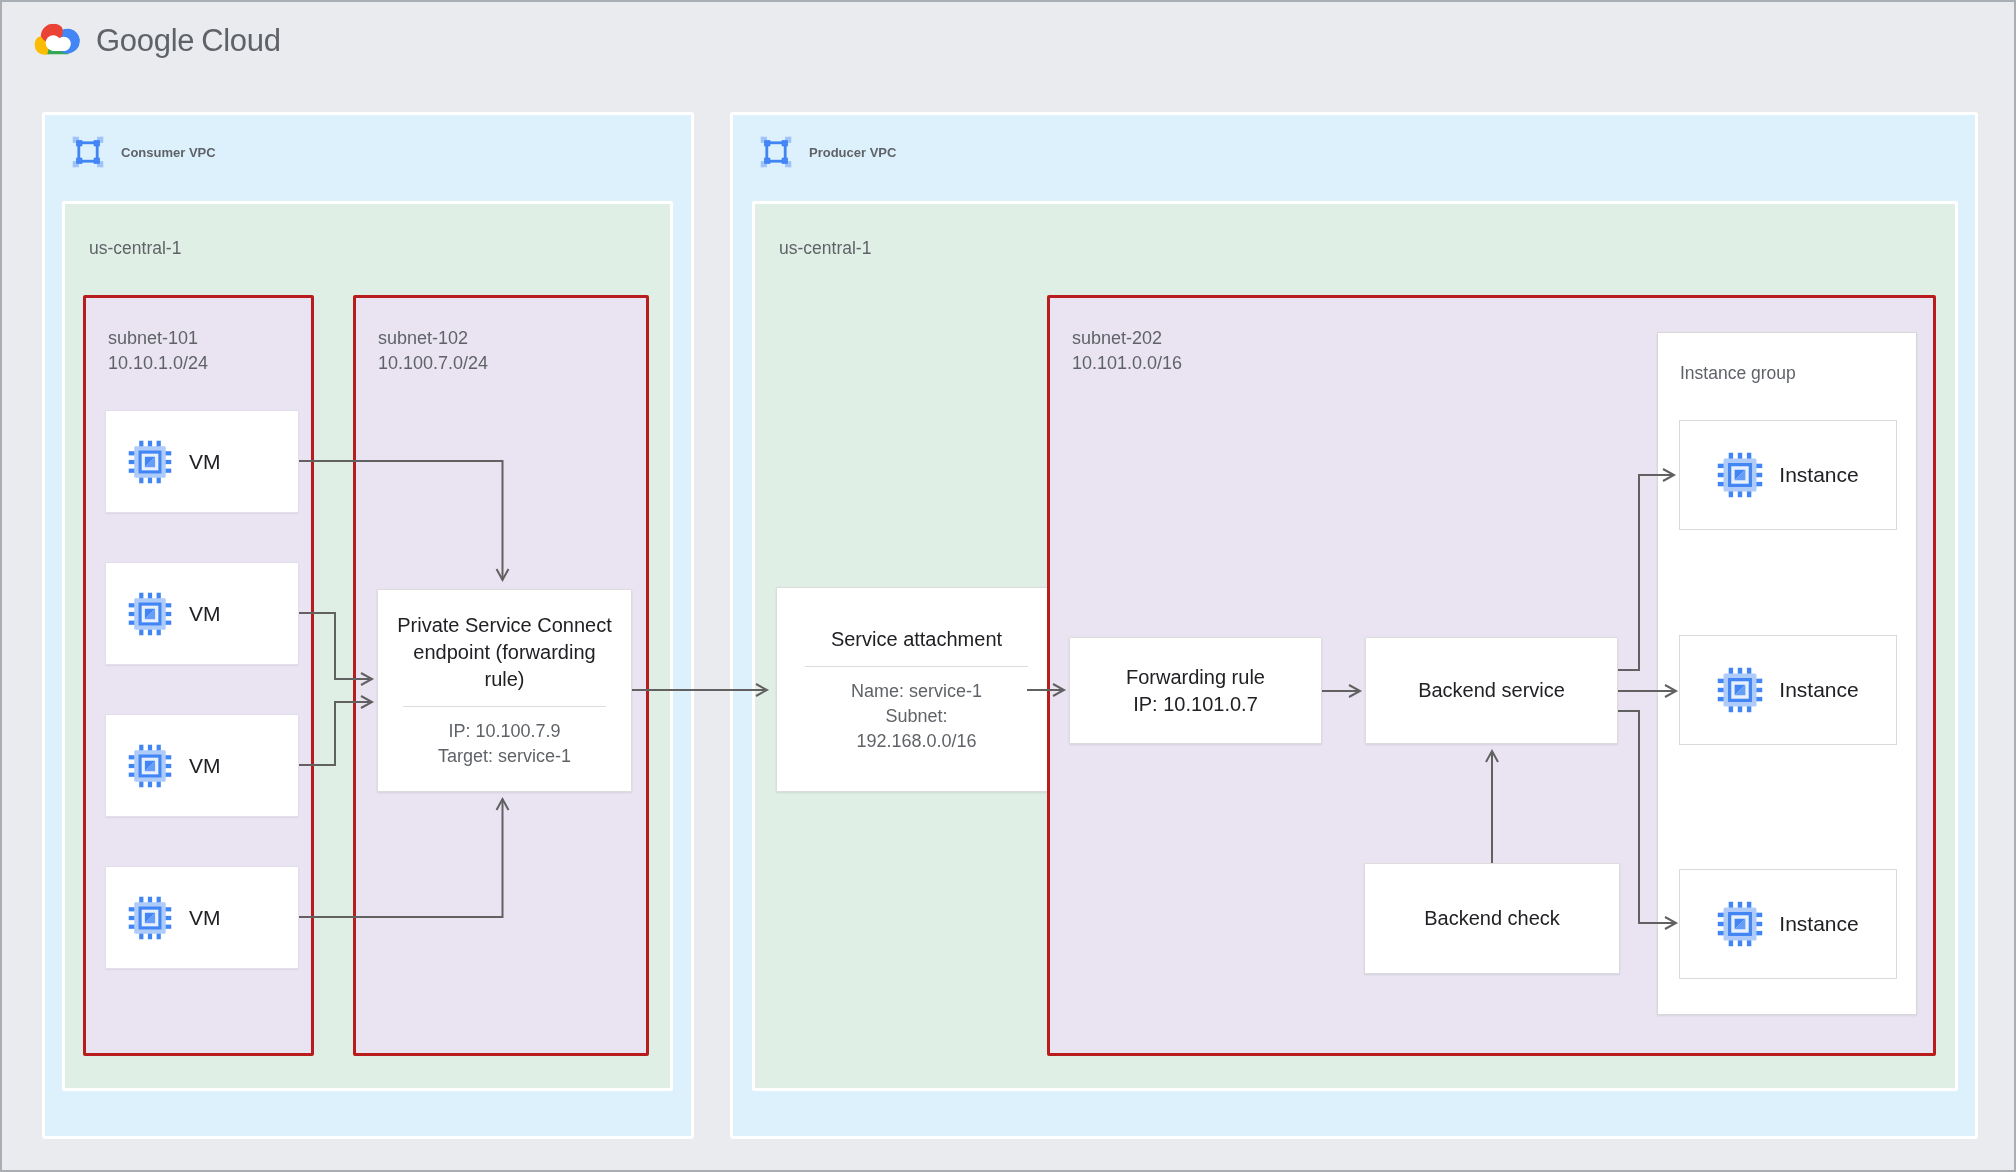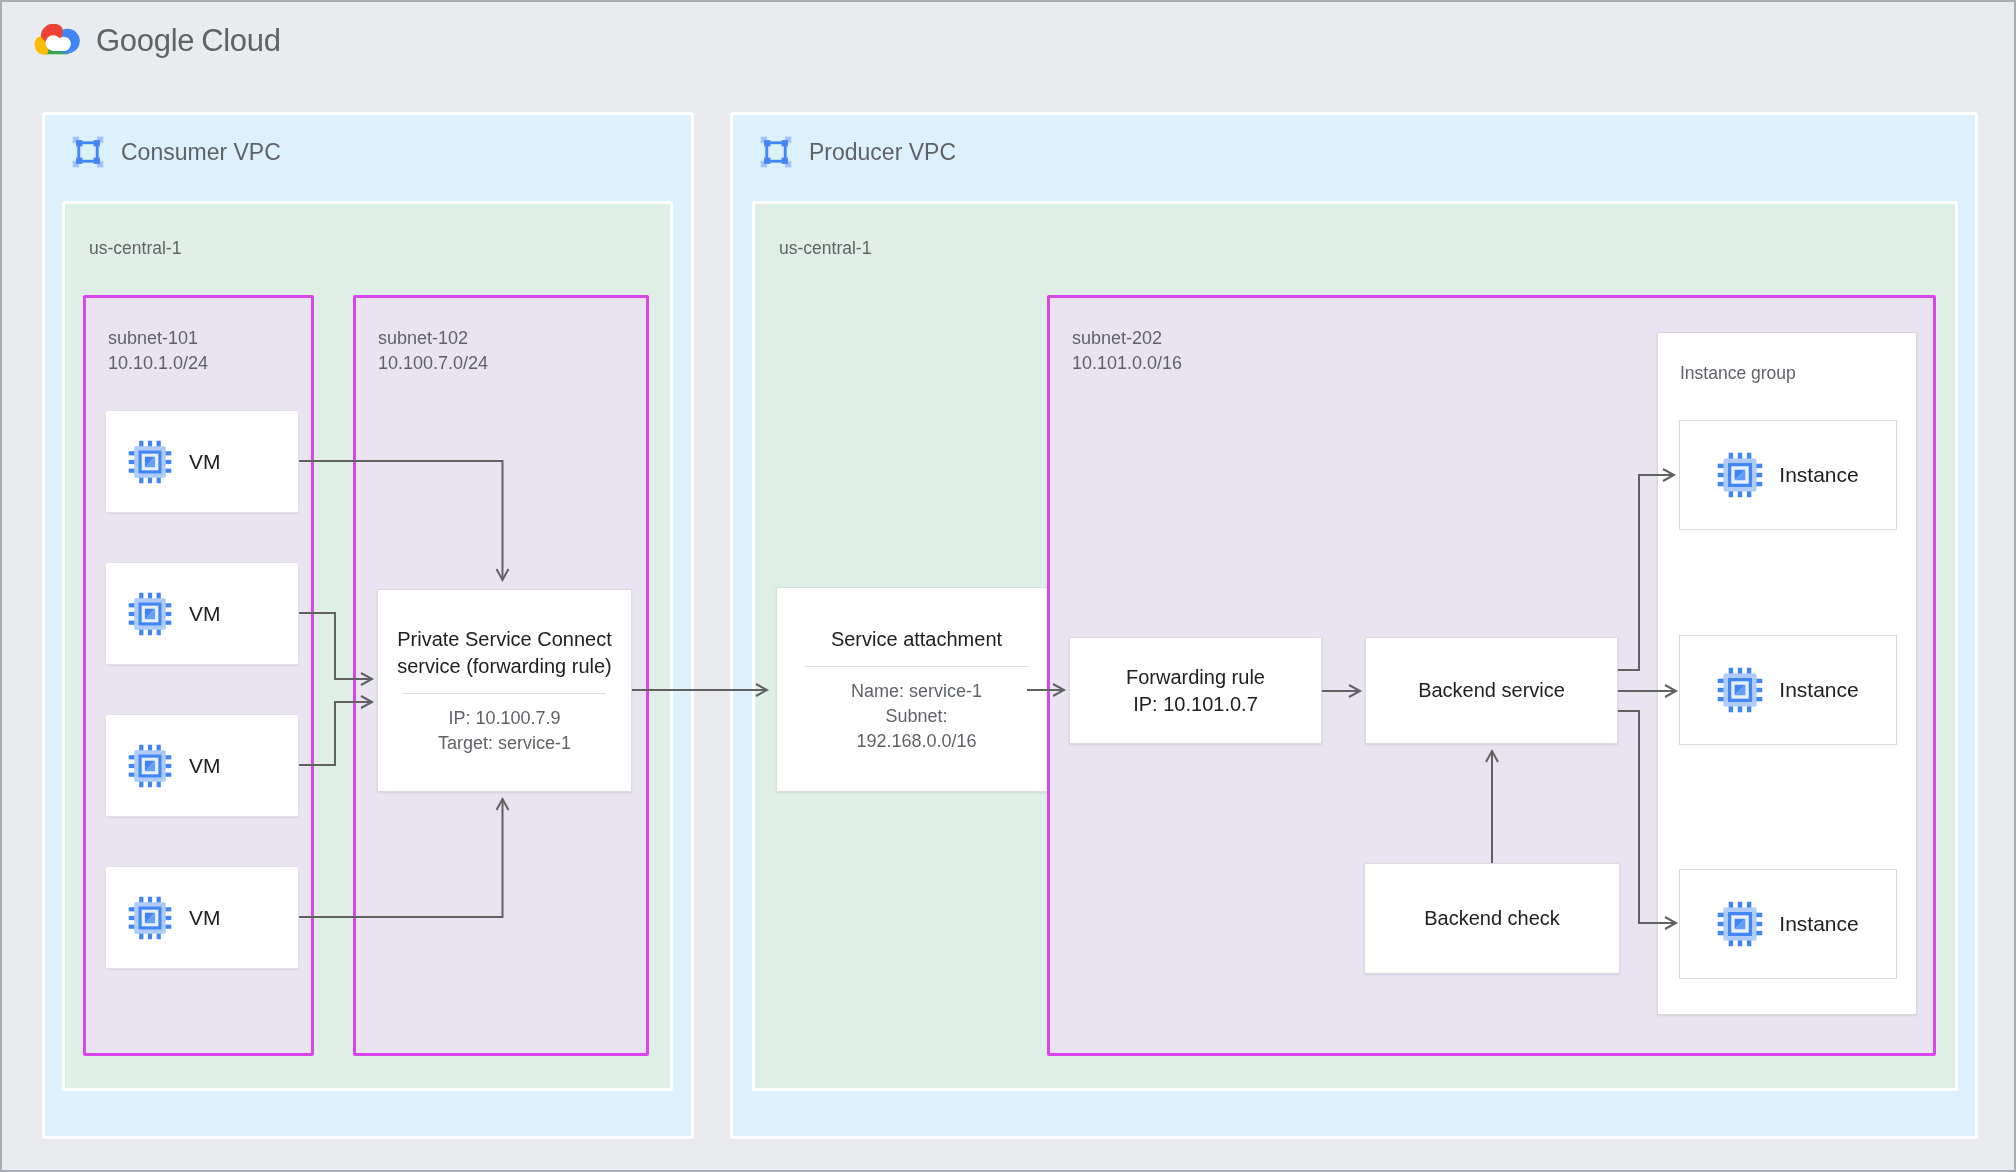--- a/index.html
+++ b/index.html
@@ -11,26 +11,26 @@
   
   .logo{position:absolute;left:30px;top:18px;display:flex;align-items:center;gap:12px;}
   .logo-text{font-size:31px;color:#5F6368;letter-spacing:-0.3px;}
   .logo-text .g{font-weight:400;}
   .logo-text .c{font-weight:400;margin-left:7px;}
   
   .vpc{position:absolute;background:#DDF1FC;border:3px solid #fff;border-radius:3px;box-sizing:border-box;}
   .vpc.consumer{left:40px;top:110px;width:652px;height:1027px;}
   .vpc.producer{left:728px;top:110px;width:1248px;height:1027px;}
   .vpc-header{position:absolute;left:26px;top:20px;display:flex;align-items:center;gap:16px;}
-  .vpc-label{font-size:23px;color:#5F6368;}
+  .vpc-label{font-size:13px;color:#5F6368;font-weight:bold;}
   .region{position:absolute;background:#E0EFE6;border:3px solid #fff;border-radius:2px;box-sizing:border-box;}
   .region.consumer-region{left:17px;top:86px;width:611px;height:890px;}
   .region.producer-region{left:19px;top:86px;width:1206px;height:890px;}
   .region-label{position:absolute;left:24px;top:34px;font-size:17.5px;color:#5F6368;}
-  .subnet{position:absolute;background:#EAE4F2;border:3px solid #d946ef;border-radius:2px;box-sizing:border-box;}
+  .subnet{position:absolute;background:#EAE4F2;border:3px solid #b91c1c;border-radius:2px;box-sizing:border-box;}
   .subnet.s101{left:18px;top:91px;width:231px;height:761px;}
   .subnet.s102{left:288px;top:91px;width:296px;height:761px;}
   .subnet.s202{left:292px;top:91px;width:889px;height:761px;}
   .subnet-label{position:absolute;left:22px;top:28px;font-size:18px;line-height:25px;color:#5F6368;}
   
   .vm-box{position:absolute;left:19px;width:194px;height:103px;background:#fff;
     border:1px solid #E3DEEC;border-radius:2px;display:flex;align-items:center;
     padding-left:22px;gap:17px;box-sizing:border-box;box-shadow:0 1px 1px rgba(60,64,67,.08);}
   .vm-box.v1{top:112px}.vm-box.v2{top:264px}.vm-box.v3{top:416px}.vm-box.v4{top:568px}
   .vm-label{font-size:21px;color:#202124;}
@@ -163,21 +163,21 @@
           <span class="vm-label">VM</span>
         </div>
       </div>
 
       <div class="subnet s102">
         <div class="subnet-label">
           <div>subnet-102</div>
           <div>10.100.7.0/24</div>
         </div>
         <div class="node psc">
-          <div class="node-title">Private Service Connect service (forwarding rule)</div>
+          <div class="node-title">Private Service Connect endpoint (forwarding rule)</div>
           <div class="divider"></div>
           <div class="node-sub">IP: 10.100.7.9</div>
           <div class="node-sub">Target: service-1</div>
         </div>
       </div>
     </div>
   </div>
 
   <div class="vpc producer">
     <div class="vpc-header">

